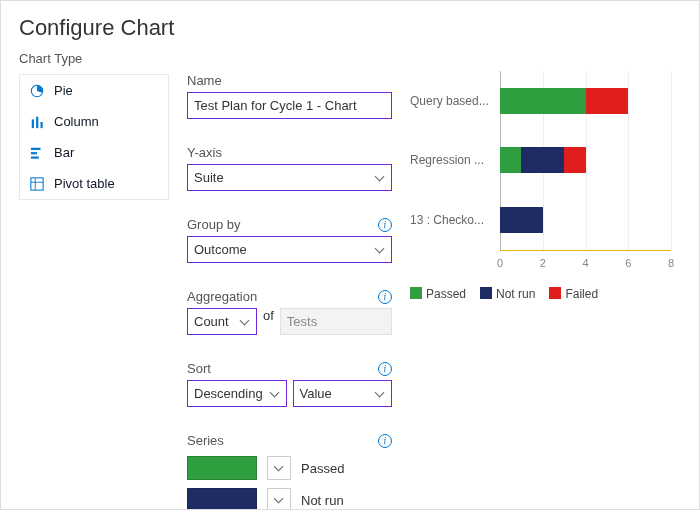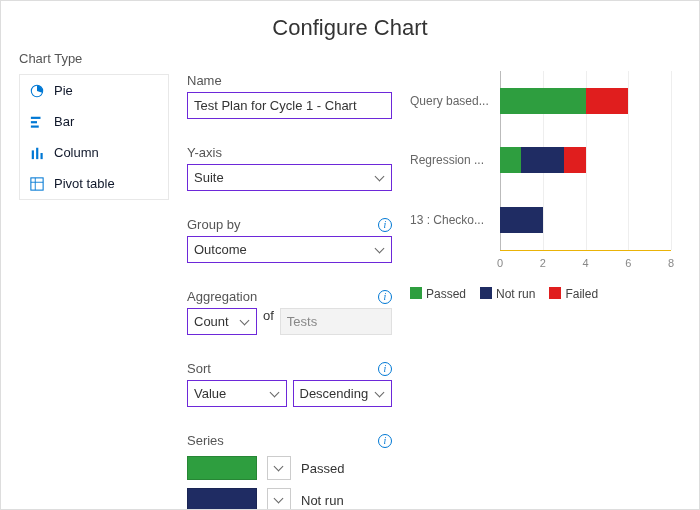--- a/index.html
+++ b/index.html
@@ -1,18 +1,18 @@
 <!DOCTYPE html>
 <html><head>
 <meta charset="utf-8">
 <style>
   * { box-sizing: border-box; margin: 0; padding: 0; font-family: "Segoe UI", Arial, sans-serif; }
   body { width: 700px; height: 510px; background: #fff; color: #333; font-size: 13px; border: 1px solid #ddd; overflow: hidden; }
   .dialog { display: flex; flex-direction: column; height: 100%; }
-  .title { font-size: 22px; font-weight: 300; padding: 14px 18px 10px; color: #333; text-align: center; }
+  .title { font-size: 22px; font-weight: 300; padding: 14px 18px 10px; color: #333; }
   .body { flex: 1; display: flex; padding: 0 18px 0 18px; gap: 18px; overflow: hidden; }
   .sidebar { width: 150px; flex-shrink: 0; }
   .section-label { font-size: 13px; color: #555; margin-bottom: 8px; }
   .ct-list { border: 1px solid #e8e8e8; }
   .ct-item { display: flex; align-items: center; gap: 10px; padding: 8px 10px; color: #0f172a; cursor: pointer; }
   .ct-item.selected { background: #e6f2fb; }
   .ct-icon { width: 14px; height: 14px; flex-shrink: 0; }
   .form { width: 205px; flex-shrink: 0; display: flex; flex-direction: column; gap: 4px; }
   .flabel { font-size: 13px; color: #555; margin-top: 22px; display: flex; align-items: center; justify-content: space-between; }
   .info { width: 14px; height: 14px; border: 1px solid #0078d4; border-radius: 50%; color: #0078d4; font-size: 10px; line-height: 12px; text-align: center; font-style: italic; font-family: Georgia, serif; }
@@ -59,37 +59,37 @@
                 <circle cx="8" cy="8" r="6.5" fill="none" stroke="#0078d4" stroke-width="1.2"></circle>
                 <path d="M8 8 L8 1.5 A6.5 6.5 0 0 1 14 10 Z" fill="#0078d4"></path>
               </svg>
           </span>
           <span>Pie</span>
         </div>
 
         <div class="ct-item">
           <span class="ct-icon">
             <svg viewBox="0 0 16 16">
+                <rect x="2" y="5" width="2.5" height="10" fill="#0078d4"></rect>
+                <rect x="7" y="2" width="2.5" height="13" fill="#0078d4"></rect>
+                <rect x="12" y="8" width="2.5" height="7" fill="#0078d4"></rect>
+              </svg>
+          </span>
+          <span>Column</span>
+        </div>
+
+        <div class="ct-item">
+          <span class="ct-icon">
+            <svg viewBox="0 0 16 16">
                 <rect x="1" y="2" width="11" height="2.5" fill="#0078d4"></rect>
                 <rect x="1" y="7" width="7" height="2.5" fill="#0078d4"></rect>
                 <rect x="1" y="12" width="9" height="2.5" fill="#0078d4"></rect>
               </svg>
           </span>
           <span>Bar</span>
-        </div>
-
-        <div class="ct-item">
-          <span class="ct-icon">
-            <svg viewBox="0 0 16 16">
-                <rect x="2" y="5" width="2.5" height="10" fill="#0078d4"></rect>
-                <rect x="7" y="2" width="2.5" height="13" fill="#0078d4"></rect>
-                <rect x="12" y="8" width="2.5" height="7" fill="#0078d4"></rect>
-              </svg>
-          </span>
-          <span>Column</span>
         </div>
 
 
         <div class="ct-item">
           <span class="ct-icon">
             <svg viewBox="0 0 16 16">
                 <rect x="1" y="1" width="14" height="14" fill="none" stroke="#0078d4" stroke-width="1.2"></rect>
                 <line x1="1" y1="6" x2="15" y2="6" stroke="#0078d4"></line>
                 <line x1="6" y1="1" x2="6" y2="15" stroke="#0078d4"></line>
               </svg>
@@ -131,25 +131,25 @@
         <span>of</span>
         <div class="ro">Tests</div>
       </div>
 
       <div class="flabel">
         <span>Sort</span>
         <span class="info">i</span>
       </div>
       <div class="row">
         <div class="select sel-sm">
+          <span>Descending</span>
+          <span class="chev"></span>
+        </div>
+        <div class="select sel-sm">
           <span>Value</span>
-          <span class="chev"></span>
-        </div>
-        <div class="select sel-sm">
-          <span>Descending</span>
           <span class="chev"></span>
         </div>
       </div>
 
       <div class="flabel">
         <span>Series</span>
         <span class="info">i</span>
       </div>
 
       <div class="series-row">

